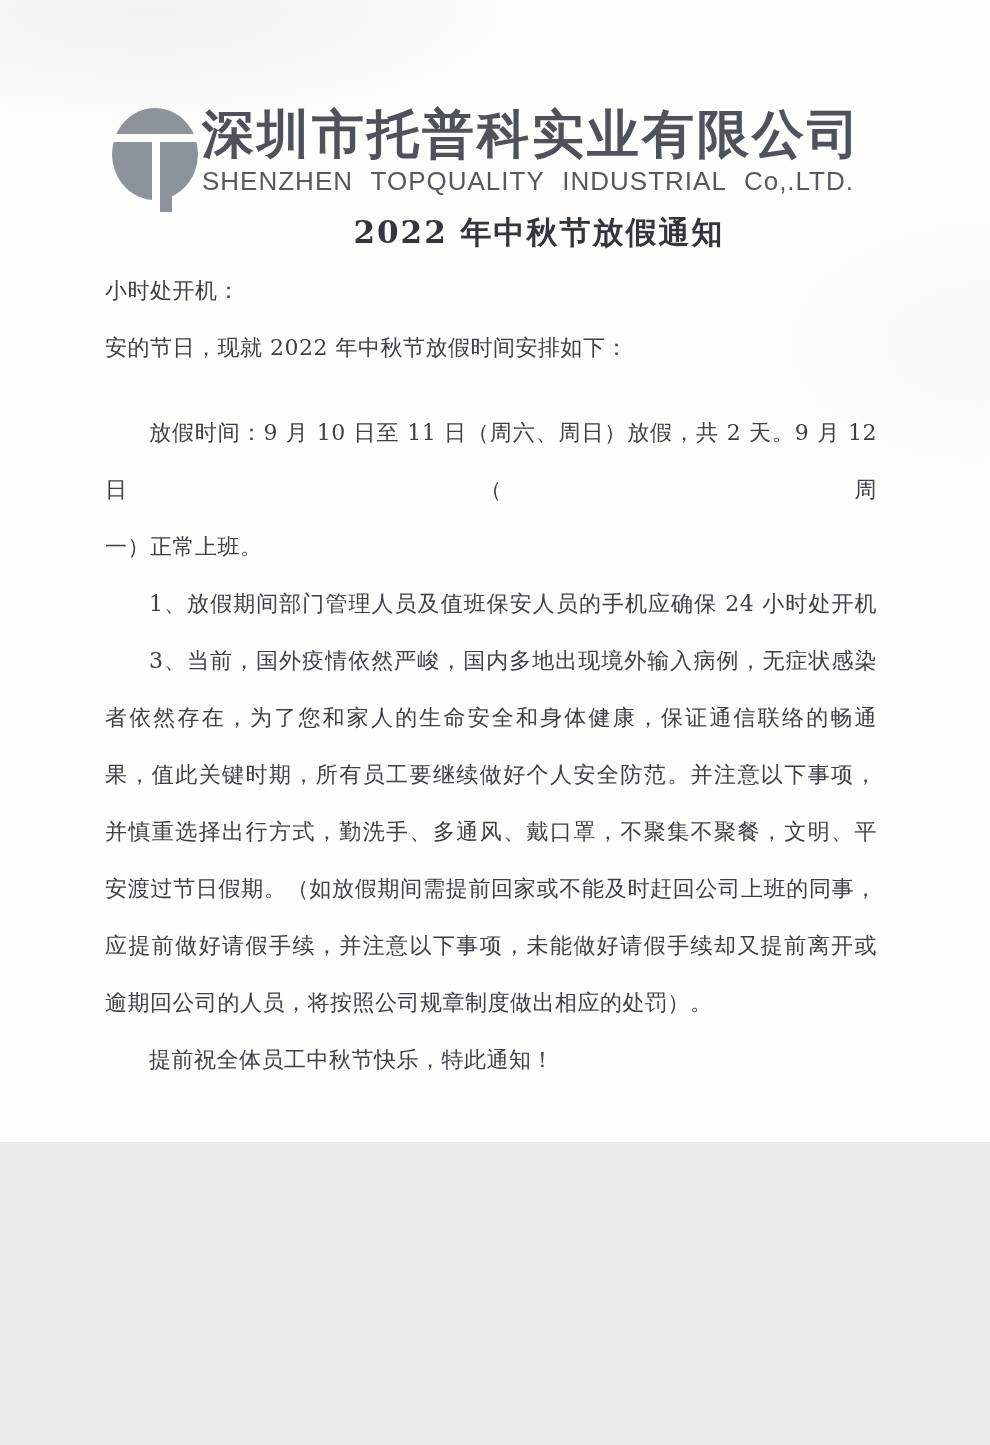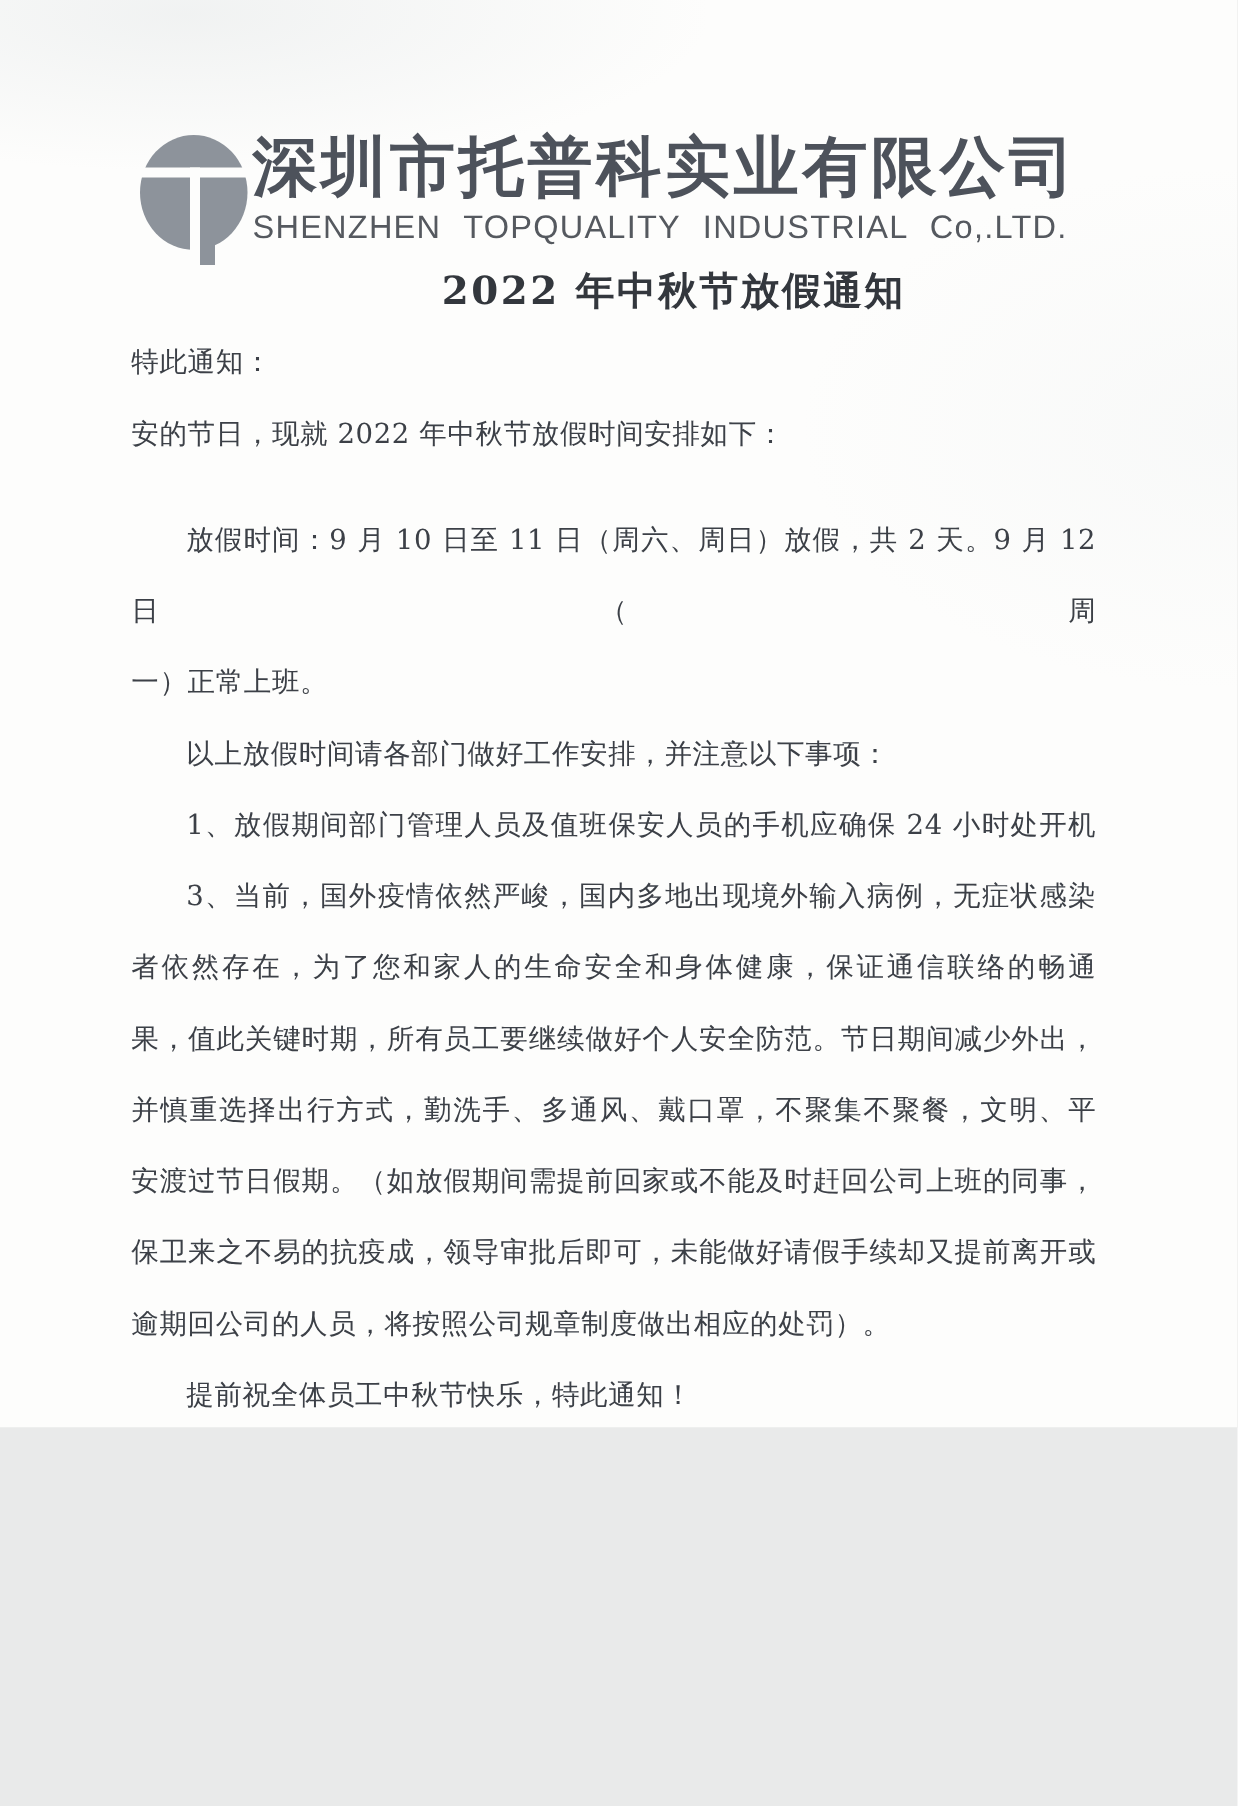--- a/index.html
+++ b/index.html
@@ -82,38 +82,37 @@
     <rect x="50" y="90" width="12" height="16" fill="#8d939b"></rect>
   </svg>
 
   <div class="company-cn">深圳市托普科实业有限公司</div>
 
   <div class="company-en">SHENZHEN TOPQUALITY INDUSTRIAL Co,.LTD.</div>
 
   <h1 class="title">2022 年中秋节放假通知</h1>
 
   <main class="body">
-    <p class="ln end">特此通知：</p>
+    <p class="ln end">小时处开机：</p>
 
     <p class="ln end">安的节日，现就 2022 年中秋节放假时间安排如下：</p>
 
     <p class="ln ind j gap">放假时间：9 月 10 日至 11 日（周六、周日）放假，共 2 天。9 月 12 日（周</p>
     <p class="ln end">一）正常上班。</p>
 
-    <p class="ln ind end">以上放假时间请各部门做好工作安排，并注意以下事项：</p>
 
     <p class="ln ind j">1、放假期间部门管理人员及值班保安人员的手机应确保 24 小时处开机</p>
 
 
     <p class="ln ind j">3、当前，国外疫情依然严峻，国内多地出现境外输入病例，无症状感染</p>
     <p class="ln j">者依然存在，为了您和家人的生命安全和身体健康，保证通信联络的畅通</p>
-    <p class="ln j">果，值此关键时期，所有员工要继续做好个人安全防范。节日期间减少外出，</p>
+    <p class="ln j">果，值此关键时期，所有员工要继续做好个人安全防范。并注意以下事项，</p>
     <p class="ln j">并慎重选择出行方式，勤洗手、多通风、戴口罩，不聚集不聚餐，文明、平</p>
     <p class="ln j">安渡过节日假期。（如放假期间需提前回家或不能及时赶回公司上班的同事，</p>
-    <p class="ln j">保卫来之不易的抗疫成，领导审批后即可，未能做好请假手续却又提前离开或</p>
+    <p class="ln j">应提前做好请假手续，并注意以下事项，未能做好请假手续却又提前离开或</p>
     <p class="ln end">逾期回公司的人员，将按照公司规章制度做出相应的处罚）。</p>
 
     <p class="ln ind end">提前祝全体员工中秋节快乐，特此通知！</p>
   </main>
 
   <svg class="seal" width="210" height="210" viewBox="0 0 210 210" aria-hidden="true">
     <circle cx="105" cy="105" r="96" fill="none" stroke="#e0736c" stroke-width="7" opacity=".9"></circle>
     <defs>
       <path id="sealArc" d="M 48.3,149.3 A 72,72 0 1 1 161.7,149.3" fill="none"></path>
       <path id="serialArc" d="M 54.5,177.1 A 88,88 0 0 0 155.5,177.1" fill="none"></path>

